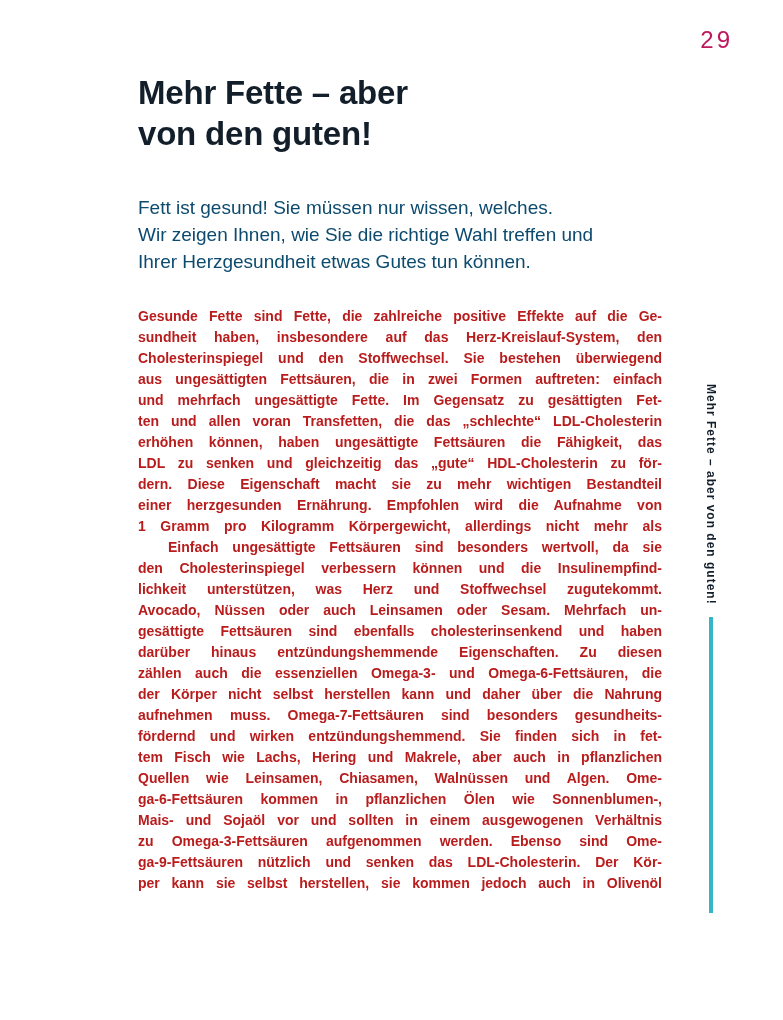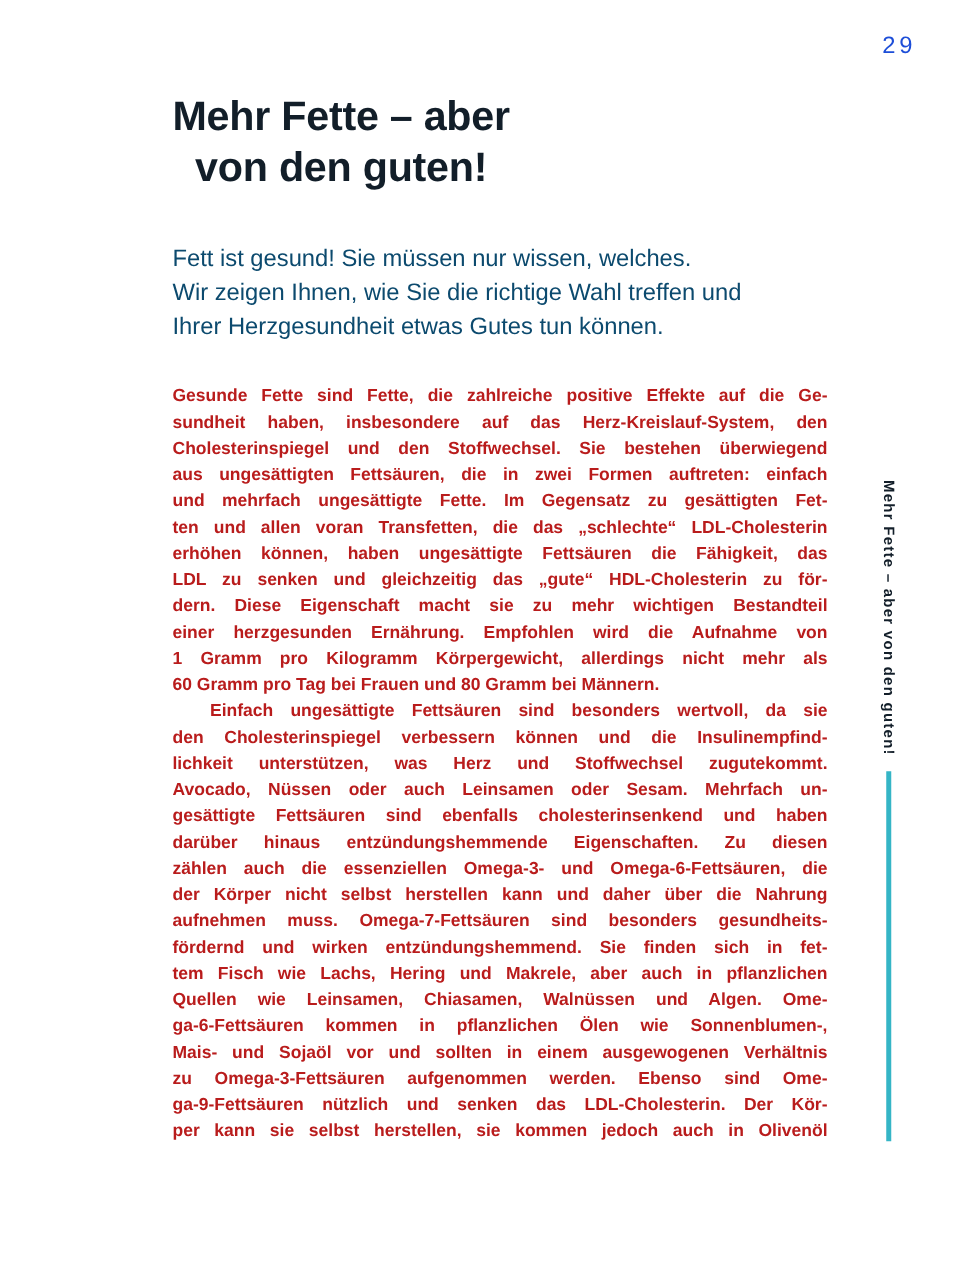--- a/index.html
+++ b/index.html
@@ -13,37 +13,36 @@
     height: 1020px;
     background: #ffffff;
     overflow: hidden;
     font-family: "Liberation Sans", sans-serif;
     -webkit-font-smoothing: antialiased;
   }
   .page-number {
     position: absolute;
     top: 26px;
     right: 50px;
-    font-size: 19px;
+    font-size: 24px;
     font-weight: 500;
     letter-spacing: 3px;
-    color: #1d4ed8;
+    color: #be185d;
   }
   .title {
     position: absolute;
     top: 72px;
     left: 138px;
     margin: 0;
     font-size: 33px;
     line-height: 41px;
     font-weight: 700;
     letter-spacing: -0.2px;
     color: #121e29;
     white-space: pre-line;
-    text-align: center;
   }
   .lead {
     position: absolute;
     top: 194px;
     left: 138px;
     margin: 0;
     width: 540px;
     font-size: 19px;
     line-height: 27px;
     font-weight: 400;
@@ -114,21 +113,20 @@
       <div class="body-line">sundheit haben, insbesondere auf das Herz-Kreislauf-System, den</div>
       <div class="body-line">Cholesterinspiegel und den Stoffwechsel. Sie bestehen überwiegend</div>
       <div class="body-line">aus ungesättigten Fettsäuren, die in zwei Formen auftreten: einfach</div>
       <div class="body-line">und mehrfach ungesättigte Fette. Im Gegensatz zu gesättigten Fet-</div>
       <div class="body-line">ten und allen voran Transfetten, die das „schlechte“ LDL-Cholesterin</div>
       <div class="body-line">erhöhen können, haben ungesättigte Fettsäuren die Fähigkeit, das</div>
       <div class="body-line">LDL zu senken und gleichzeitig das „gute“ HDL-Cholesterin zu för-</div>
       <div class="body-line">dern. Diese Eigenschaft macht sie zu mehr wichtigen Bestandteil</div>
       <div class="body-line">einer herzgesunden Ernährung. Empfohlen wird die Aufnahme von</div>
       <div class="body-line">1 Gramm pro Kilogramm Körpergewicht, allerdings nicht mehr als</div>
-      <div class="body-line no-justify">60 Gramm pro Tag bei Frauen und 80 Gramm bei Männern.</div>
       <div class="body-line indent">Einfach ungesättigte Fettsäuren sind besonders wertvoll, da sie</div>
       <div class="body-line">den Cholesterinspiegel verbessern können und die Insulinempfind-</div>
       <div class="body-line">lichkeit unterstützen, was Herz und Stoffwechsel zugutekommt.</div>
       <div class="body-line">Avocado, Nüssen oder auch Leinsamen oder Sesam. Mehrfach un-</div>
       <div class="body-line">gesättigte Fettsäuren sind ebenfalls cholesterinsenkend und haben</div>
       <div class="body-line">darüber hinaus entzündungshemmende Eigenschaften. Zu diesen</div>
       <div class="body-line">zählen auch die essenziellen Omega-3- und Omega-6-Fettsäuren, die</div>
       <div class="body-line">der Körper nicht selbst herstellen kann und daher über die Nahrung</div>
       <div class="body-line">aufnehmen muss. Omega-7-Fettsäuren sind besonders gesundheits-</div>
       <div class="body-line">fördernd und wirken entzündungshemmend. Sie finden sich in fet-</div>

